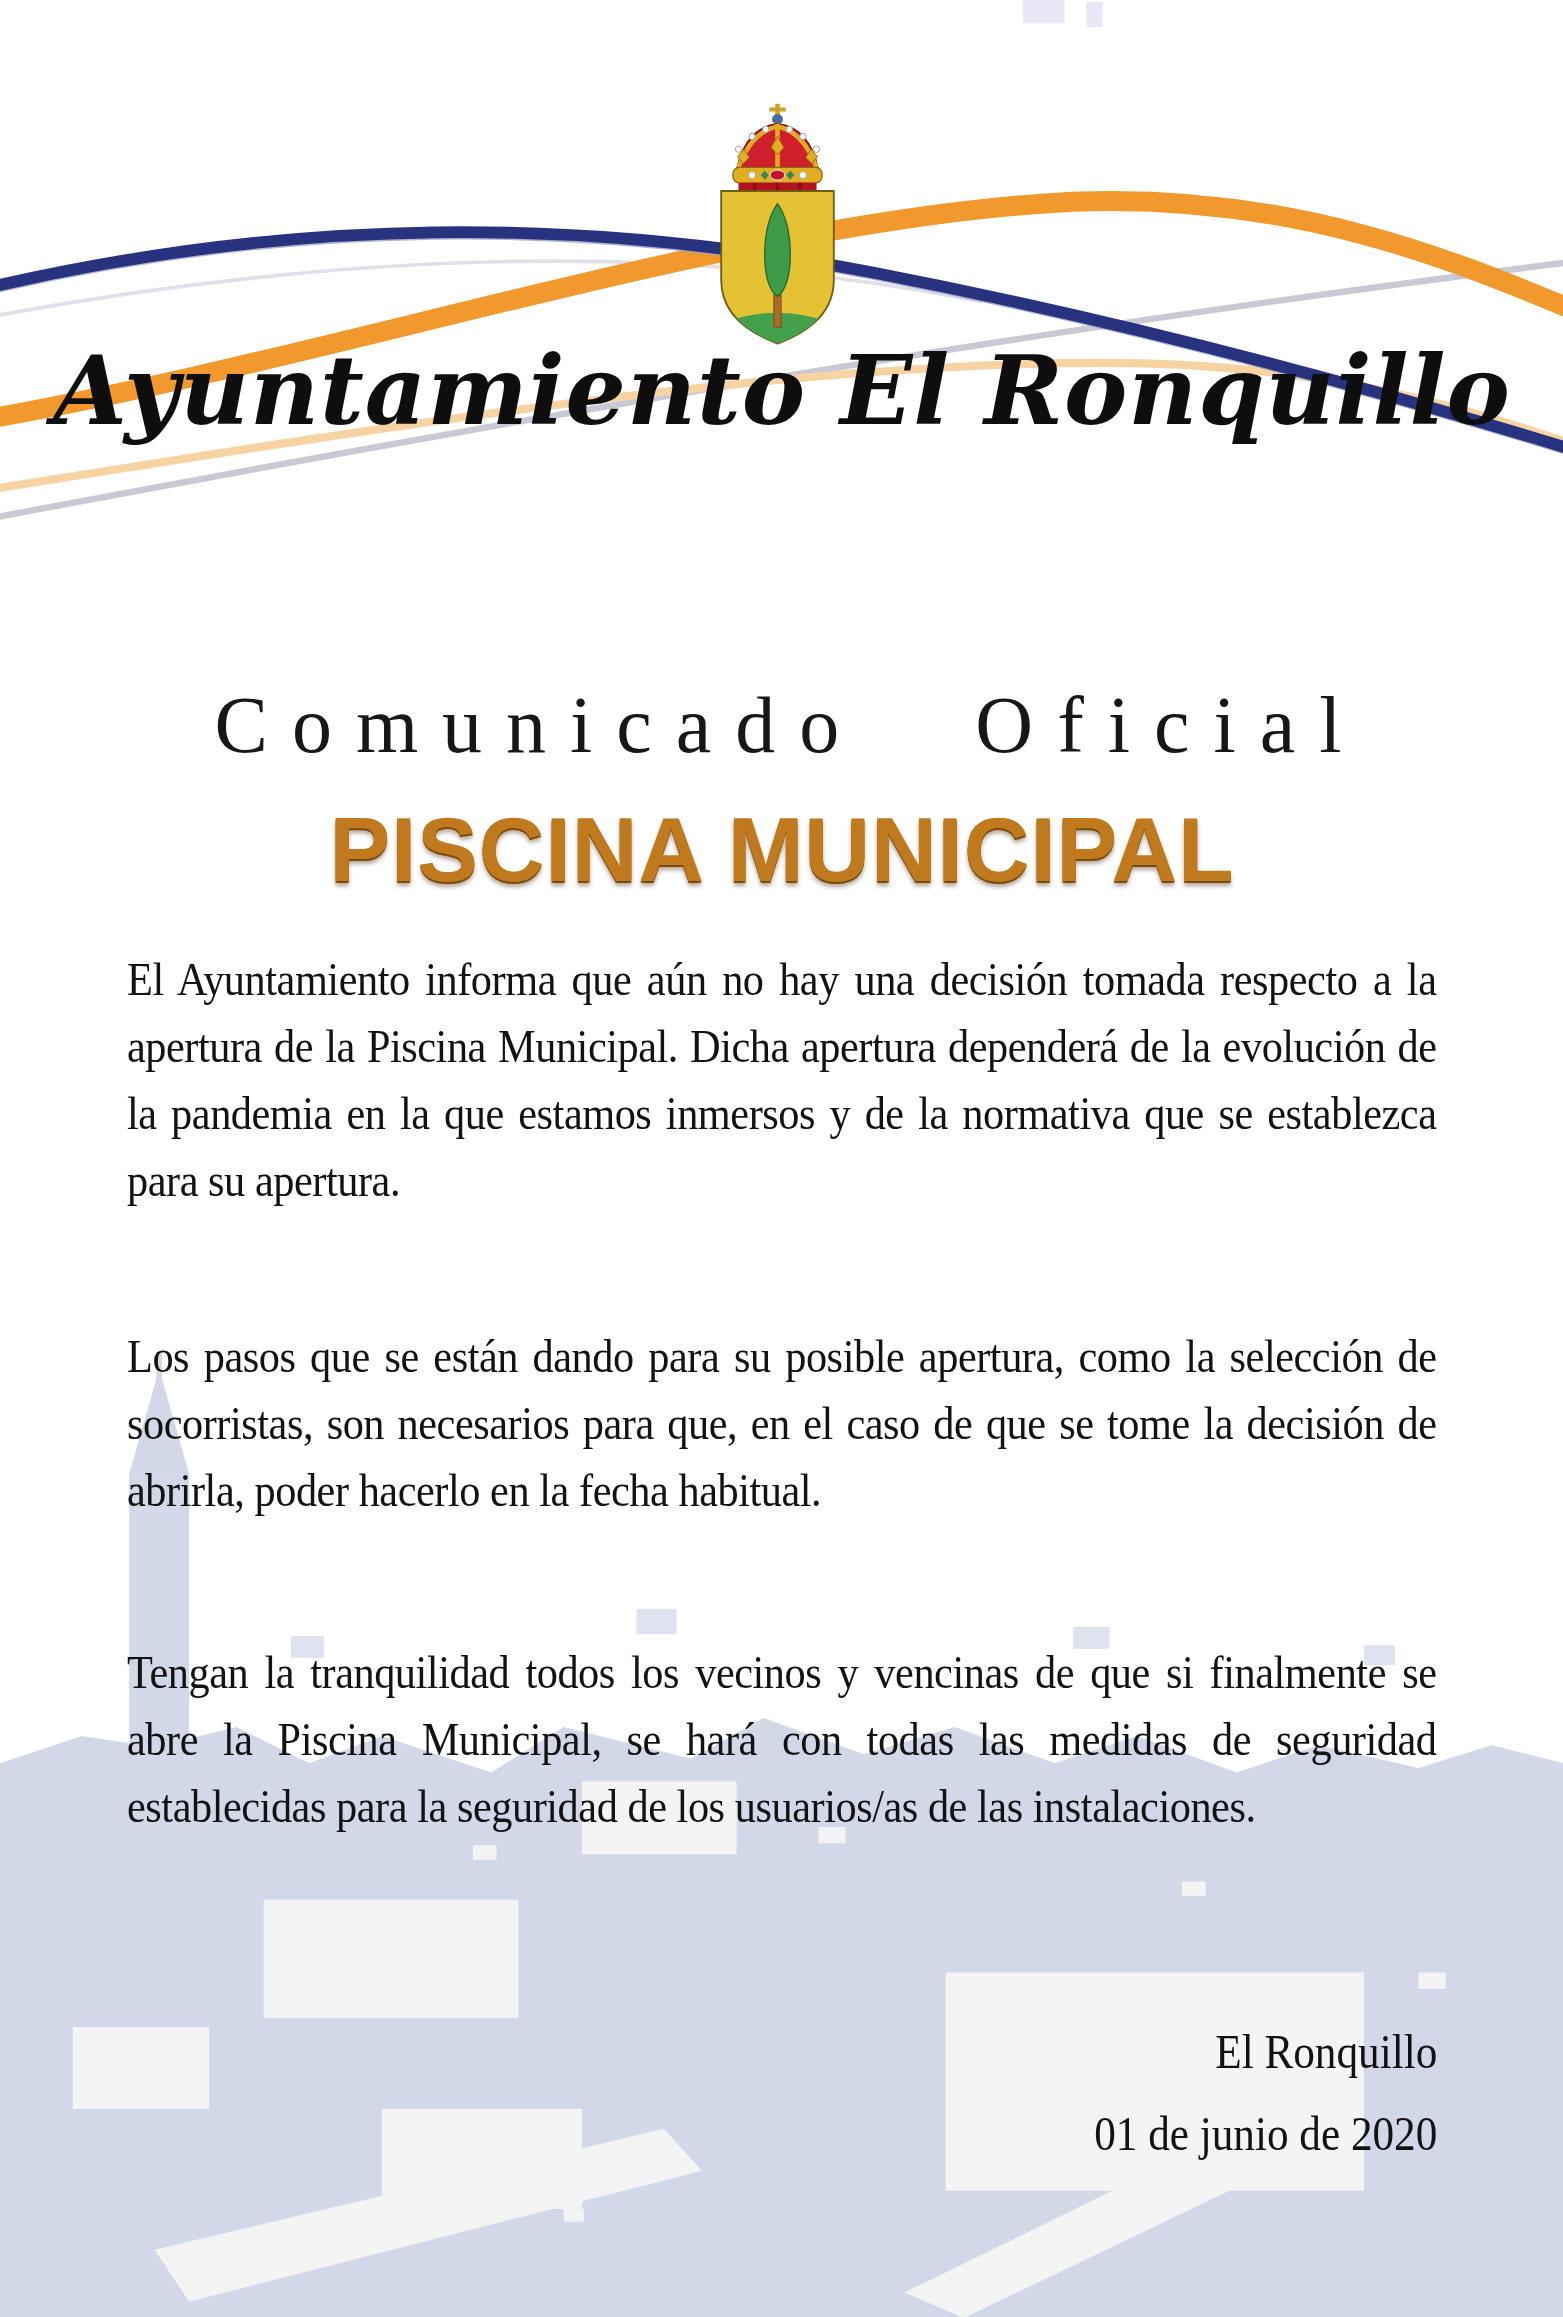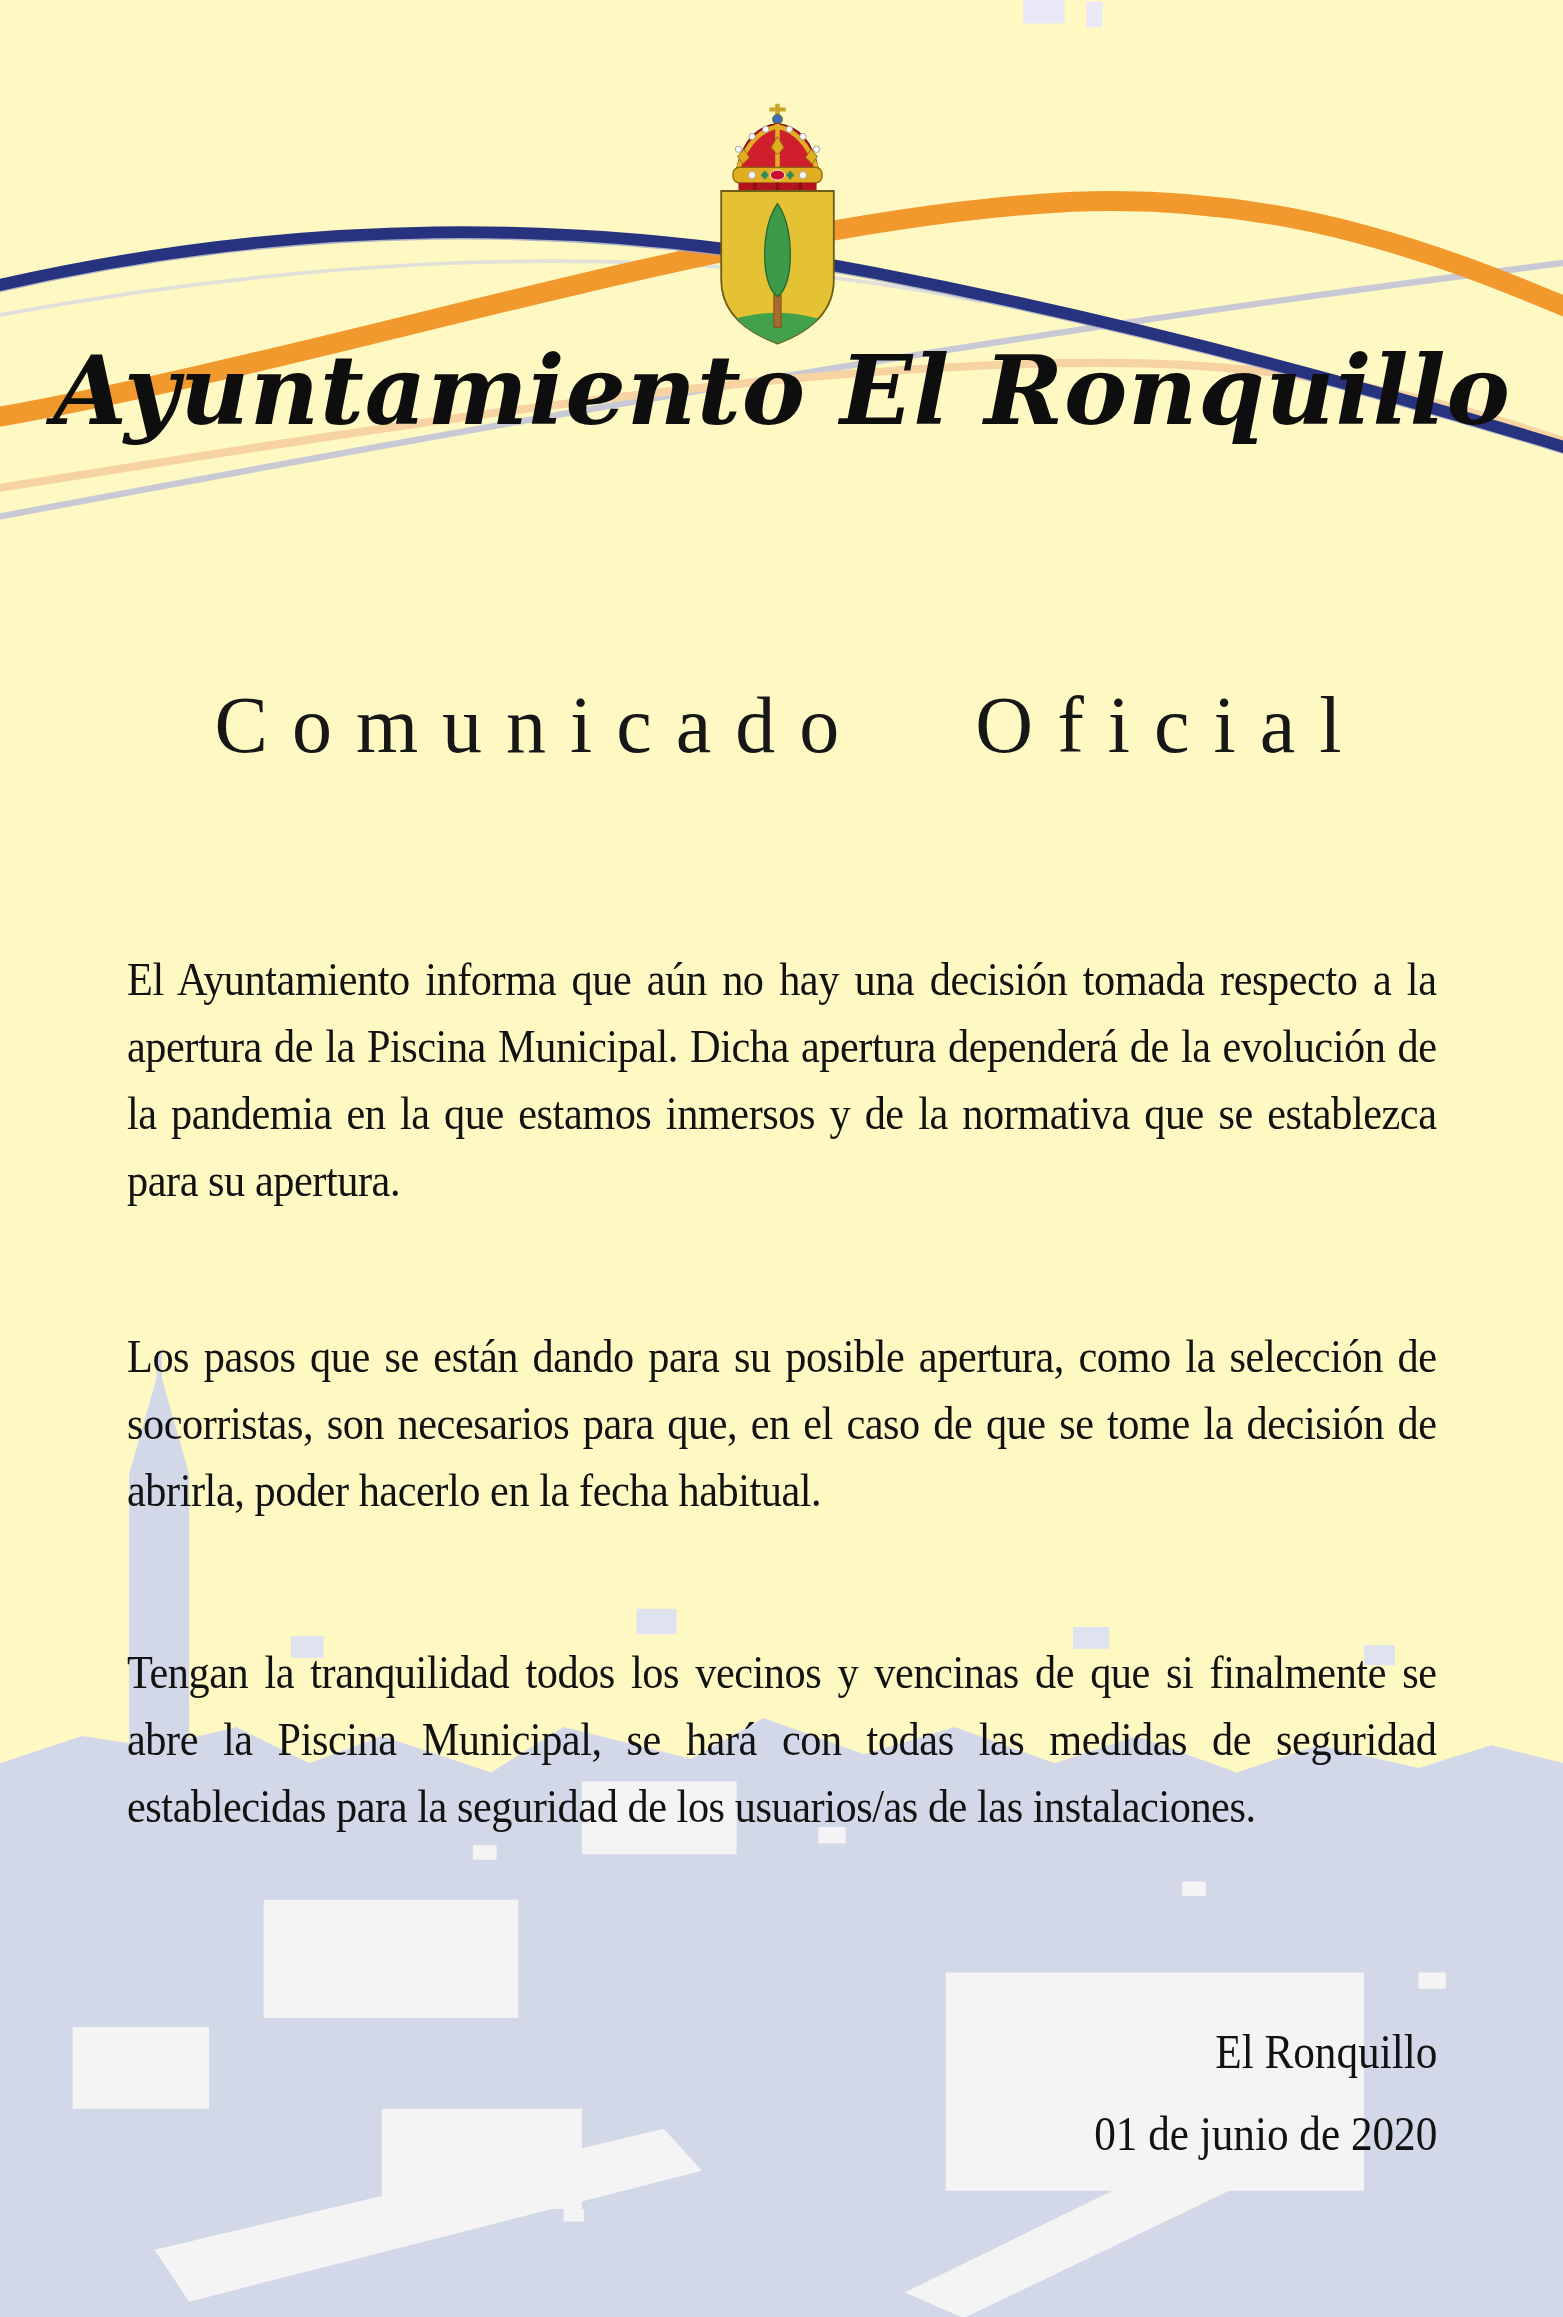--- a/index.html
+++ b/index.html
@@ -1,20 +1,20 @@
 <!DOCTYPE html>
 <html style="font-size:14.5px"><head>
 <meta charset="utf-8">
 <style>
   html,body{margin:0;padding:0;}
   body{background:#e8e8e8;font-family:"Liberation Serif",serif;}
   .poster{
     position:relative;
     width:1564px;height:2317px;
-    background:#fef9c3;
+    background:#ffffff;
     overflow:hidden;
   }
   svg{display:block;}
   .swooshes{position:absolute;top:0;left:0;z-index:1;}
   .corner-artifacts{position:absolute;top:0;left:0;z-index:1;}
   .watermark{position:absolute;top:1336px;left:0;z-index:0;}
   .crest{position:absolute;left:711px;top:102px;z-index:2;}
   .script-title{
     position:absolute;top:335px;left:0;width:100%;z-index:3;
     margin:0;text-align:center;
@@ -149,20 +149,21 @@
         <rect x="69" y="212" width="8" height="36" fill="#a86b2a" stroke="#7c4c1a" stroke-width="1" clip-path="url(#shieldClip)"></rect>
         <path d="M73,112 C66,122 60,138 59,162 C58,190 64,208 73,214 C82,208 88,190 87,162 C86,138 80,122 73,112 Z" fill="#3d9a49" stroke="#256b31" stroke-width="1.5"></path>
       </g>
     </g>
   </svg>
 
   <h1 class="script-title">Ayuntamiento El Ronquillo</h1>
 
   <h2 class="announce-title">Comunicado Oficial</h2>
 
+  <h3 class="announce-subtitle">PISCINA MUNICIPAL</h3>
 
   <div class="copy">
     <p class="p1">El Ayuntamiento informa que aún no hay una decisión tomada respecto a la apertura de la Piscina Municipal. Dicha apertura dependerá de la evolución de la pandemia en la que estamos inmersos y de la normativa que se establezca para su apertura.</p>
     <p class="p2">Los pasos que se están dando para su posible apertura, como la selección de socorristas, son necesarios para que, en el caso de que se tome la decisión de abrirla, poder hacerlo en la fecha habitual.</p>
     <p class="p3">Tengan la tranquilidad todos los vecinos y vencinas de que si finalmente se abre la Piscina Municipal, se hará con todas las medidas de seguridad establecidas para la seguridad de los usuarios/as de las instalaciones.</p>
   </div>
 
   <div class="signoff">
     <div>El Ronquillo</div>
     <div>01 de junio de 2020</div>

